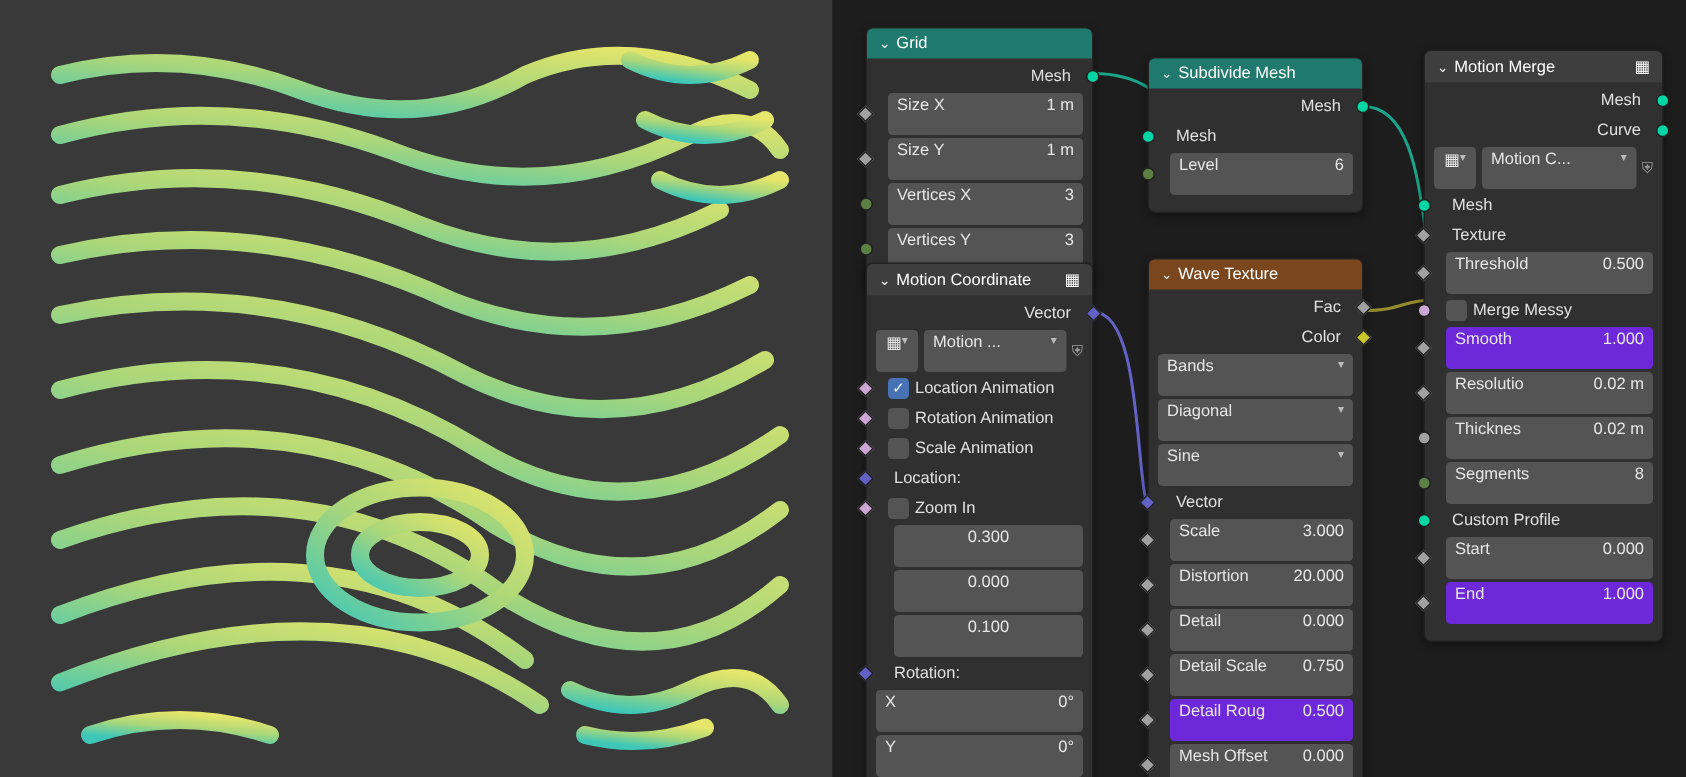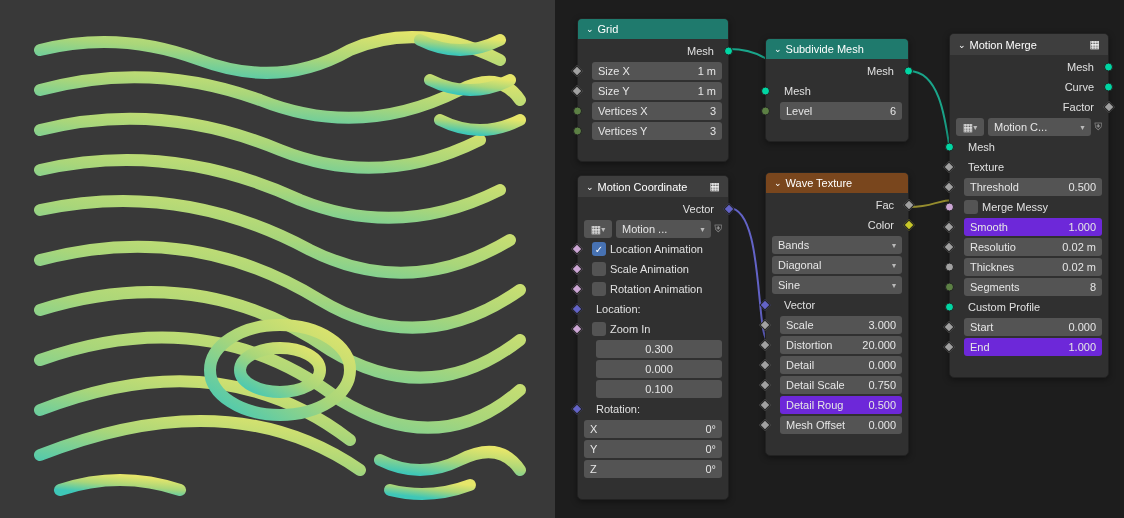--- a/index.html
+++ b/index.html
@@ -22,21 +22,21 @@
     display: flex;
     align-items: center;
     gap: 4px;
     font-size: 11px;
     color: #fff;
   }
   .node-header.teal { background: #1f7a6d; }
   .node-header.purple { background: #3e3e3e; }
   .node-header.brown { background: #79461d; }
   .chevron { display: inline-block; font-size: 9px; }
-  .node-body { padding: 2px 0 20px 0; }
+  .node-body { padding: 2px 0 10px 0; }
   .node-row {
     display: flex;
     align-items: center;
     padding: 1px 6px;
     position: relative;
     min-height: 20px;
   }
   .node-row.output { justify-content: flex-end; padding-right: 14px; }
   .node-row.input { padding-left: 14px; }
   .socket {
@@ -58,22 +58,22 @@
   .sock-bool { background: #cca6d5; }
   .sock-curve { background: #00d6a3; }
   .field {
     background: #545454;
     border-radius: 3px;
     padding: 2px 6px;
     display: flex;
     justify-content: space-between;
     flex: 1;
     color: #e6e6e6;
-    height: 18px;
-    align-items: center;
+    height: 28px;
+    align-items: flex-start;
     font-size: 11px;
   }
   .field.blue { background: #6d28d9; }
   .field.dropdown { justify-content: space-between; }
   .field.center { justify-content: center; margin-left: 12px; }
   .plain-label { padding: 2px 4px; color: #e0e0e0; }
   .checkbox {
     width: 14px; height: 14px; border-radius: 3px;
     background: #545454; display:inline-flex; align-items:center; justify-content:center;
     margin-right: 4px; font-size: 10px;
@@ -214,26 +214,26 @@
           <span class="shield">⛨</span>
         </div>
         <div class="node-row input">
             <span class="socket left sock-bool diamond"></span>
             <span class="checkbox checked">✓</span>
             <span>Location Animation</span>
           </div>
         <div class="node-row input">
             <span class="socket left sock-bool diamond"></span>
             <span class="checkbox"></span>
-            <span>Scale Animation</span>
+            <span>Rotation Animation</span>
           </div>
         <div class="node-row input">
             <span class="socket left sock-bool diamond"></span>
             <span class="checkbox"></span>
-            <span>Rotation Animation</span>
+            <span>Scale Animation</span>
           </div>
         <div class="node-row input">
             <span class="socket left sock-vector diamond"></span>
             <span class="plain-label">Location:</span>
           </div>
         <div class="node-row input">
             <span class="socket left sock-bool diamond"></span>
             <span class="checkbox"></span>
             <span>Zoom In</span>
           </div>
@@ -366,24 +366,20 @@
       </div>
       <div class="node-body">
         <div class="node-row output">
             <span>Mesh</span>
             <span class="socket right sock-mesh"></span>
           </div>
         <div class="node-row output">
             <span>Curve</span>
             <span class="socket right sock-curve"></span>
           </div>
-        <div class="node-row output">
-            <span>Factor</span>
-            <span class="socket right sock-float diamond"></span>
-          </div>
         <div class="node-prop-row">
           <div class="field dropdown" style="flex:0 0 28px;justify-content:center">▦<span class="dropdown-caret">▾</span></div>
           <div class="field dropdown">
               <span>Motion C...</span>
               <span class="dropdown-caret">▾</span>
             </div>
           <span class="shield">⛨</span>
         </div>
         <div class="node-row input">
             <span class="socket left sock-mesh"></span>

